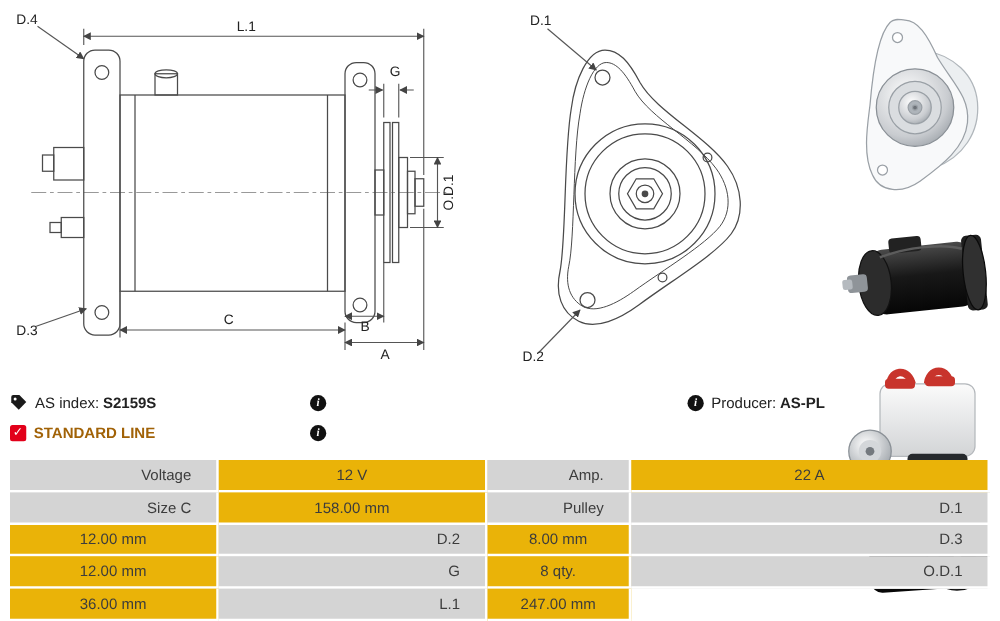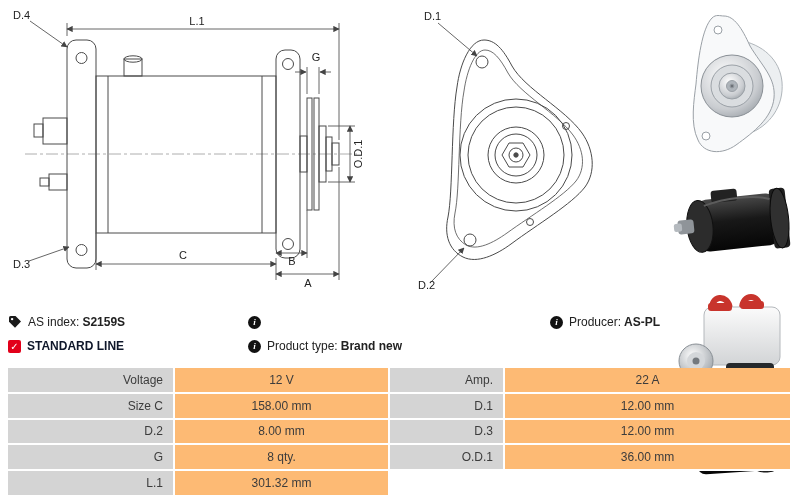--- a/index.html
+++ b/index.html
@@ -19,37 +19,37 @@
   .photo-3{left:668px;top:287px;width:130px;height:111px;}
   .photo-4{left:680px;top:402px;width:116px;height:95px;}
 
   
   .info{position:absolute;left:8px;top:312px;width:652px;display:grid;
         grid-template-columns:240px 1fr auto;grid-auto-rows:20px;row-gap:4px;
         align-items:center;font-size:12px;}
   .info-item{display:flex;align-items:center;gap:6px;white-space:nowrap;}
   .info-item b{margin-left:3px;margin-top:48px;}
   .right-col{justify-self:end;}
-  .std-line{color:#0f172a;font-weight:bold;}
+  .std-line{color:#a16207;font-weight:bold;}
   .icon-badge{display:inline-flex;width:13px;height:13px;border-radius:50%;
         background:#111;color:#fff;font-size:9px;font-weight:bold;font-style:italic;
         font-family:"Liberation Serif",serif;justify-content:center;align-items:center;flex:0 0 auto;}
   .icon-check{display:inline-flex;width:13px;height:13px;border-radius:2px;
         background:#e2001a;color:#fff;font-size:10px;justify-content:center;
         align-items:center;flex:0 0 auto;}
   .tag-svg{width:14px;height:14px;flex:0 0 auto;}
   .logo{margin-top:-4px;}
 
   
   .spec-table{position:absolute;left:8px;top:368px;width:784px;display:grid;
         grid-template-columns:167px 215px 115px 287px;grid-auto-rows:25.8px;
         font-size:12px;color:#3c3c3c;}
   .cell{display:flex;align-items:center;border-right:2px solid #fff;border-bottom:2px solid #fff;}
-  .lbl{background:#d4d4d4;justify-content:flex-end;padding-right:10px;}
-  .val{background:#fdba74;justify-content:center;}
+  .lbl{background:#d4d4d4;justify-content:flex-end;padding-right:20px;}
+  .val{background:#eab308;justify-content:center;}
 </style>
 </head>
 <body>
 
 <div class="page">
 
   <svg class="side-svg" viewBox="0 0 365 300">
     <defs>
       <marker id="arS" viewBox="0 0 10 10" refX="9" refY="5" markerWidth="7" markerHeight="7" orient="auto-start-reverse">
         <path d="M0,0 L10,5 L0,10 z" fill="#444"></path>
@@ -250,42 +250,42 @@
       <span class="icon-badge">i</span>
       <span class="txt"><span>Producer:</span><b>AS-PL</b></span>
     </div>
 
     <div class="info-item">
       <span class="icon-check">✓</span>
       <span class="std-line">STANDARD LINE</span>
     </div>
     <div class="info-item">
       <span class="icon-badge">i</span>
-      <span class="txt"><span>Product type:</span><b>Brand new</b></span>
     </div>
   </div>
 
   <div class="spec-table">
     <div class="cell lbl">Voltage</div>
     <div class="cell val">12 V</div>
     <div class="cell lbl">Amp.</div>
     <div class="cell val">22 A</div>
 
     <div class="cell lbl">Size C</div>
     <div class="cell val">158.00 mm</div>
+    <div class="cell lbl">Pulley</div>
 
     <div class="cell lbl">D.1</div>
     <div class="cell val">12.00 mm</div>
     <div class="cell lbl">D.2</div>
     <div class="cell val">8.00 mm</div>
 
     <div class="cell lbl">D.3</div>
     <div class="cell val">12.00 mm</div>
     <div class="cell lbl">G</div>
     <div class="cell val">8 qty.</div>
 
     <div class="cell lbl">O.D.1</div>
     <div class="cell val">36.00 mm</div>
     <div class="cell lbl">L.1</div>
-    <div class="cell val">301.32 mm</div>
+    <div class="cell val">247.00 mm</div>
   </div>
 
 </div>
 
 </body></html>

